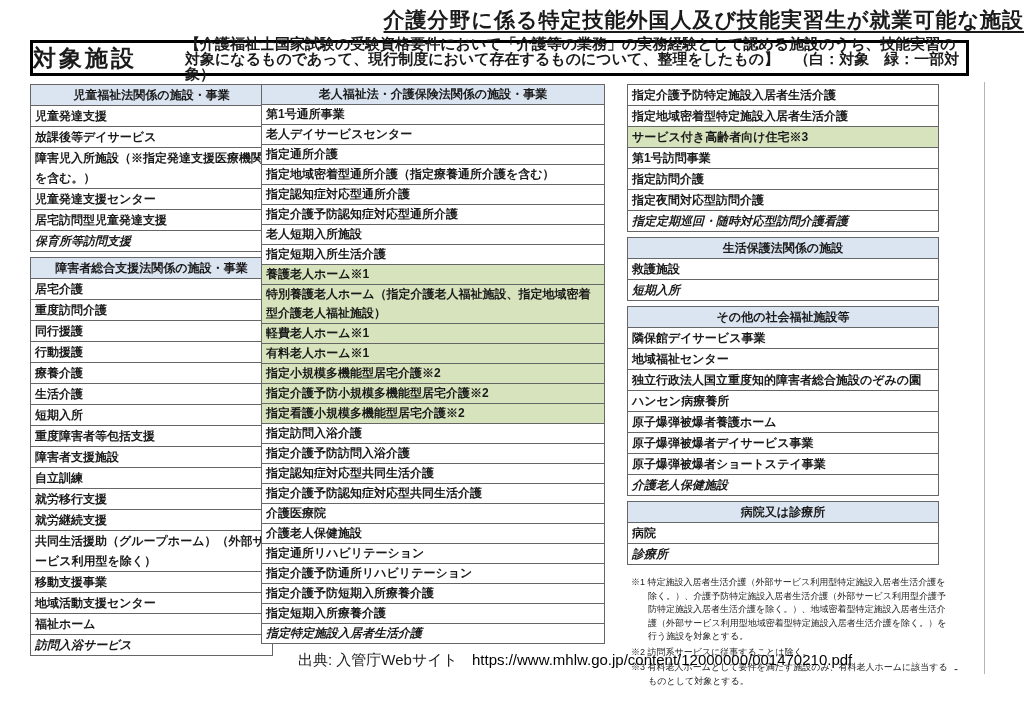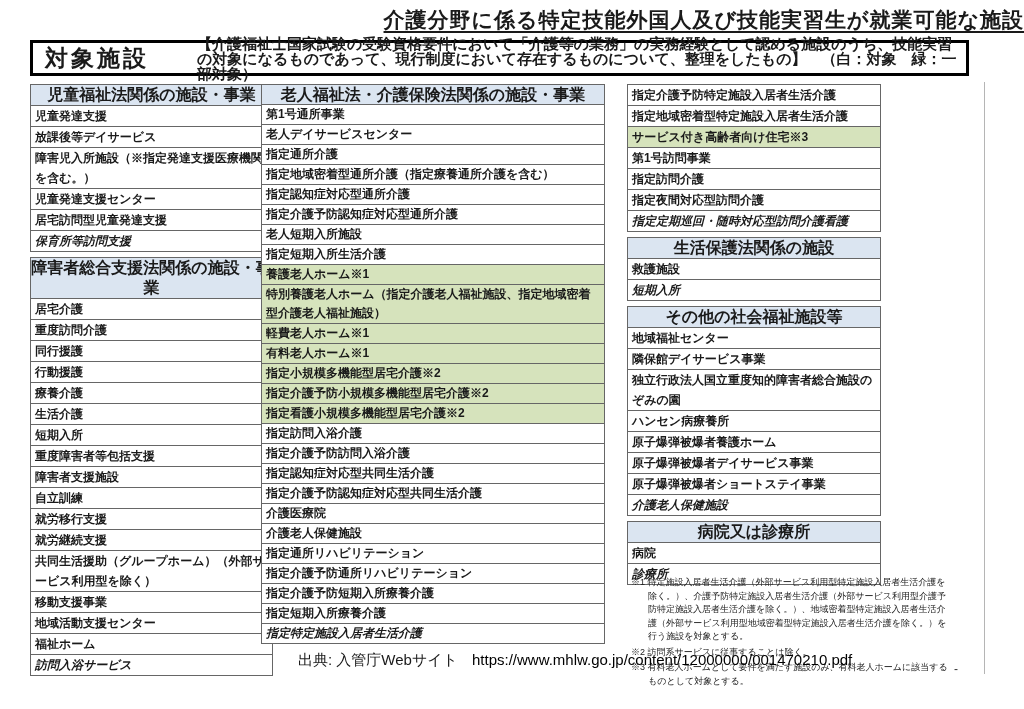--- a/index.html
+++ b/index.html
@@ -13,35 +13,35 @@
   .page-title {
     position:absolute; top:6px; left:0; width:100%; text-align:right;
     font-size:21px; font-weight:bold; letter-spacing:1px;
   }
   .page-title span { text-decoration:underline; text-decoration-thickness:2px; text-underline-offset:4px; }
 
   .hdr-box {
     position:absolute; left:30px; top:40px; width:933px; height:30px;
     border:3px solid #000; display:flex; align-items:center; background:#fff;
   }
-  .hdr-label { width:152px; padding-left:12px; font-size:23px; font-weight:600; letter-spacing:3px; white-space:nowrap; }
+  .hdr-label { width:152px; font-size:23px; font-weight:600; letter-spacing:3px; white-space:nowrap; }
   .hdr-desc { flex:1; font-size:15px; font-weight:bold; line-height:15px; padding-right:3px; }
 
   .col { position:absolute; top:84px; }
   .col1 { left:30px;  width:243px; }
   .col2 { left:261px; width:344px; }
-  .col3 { left:627px; width:254px; }
+  .col3 { left:627px; width:312px; }
 
   .section { border:1px solid var(--cell-border); margin-bottom:5px; background:#fff; }
   .section > div { border-bottom:1px solid var(--cell-border); }
   .section > div:last-child { border-bottom:none;font-style:italic; }
 
   .sec-header {
     background:var(--hdr-bg); text-align:center; font-weight:bold;
-    font-size:16px; line-height:20px; min-height:20px;
+    font-size:12px; line-height:20px; min-height:20px;
   }
   .row {
     font-size:12px; font-weight:600; line-height:20px; min-height:20px;
     padding:0 2px 0 4px; background:#fff;
   }
   .col2 .row, .col2 .sec-header { line-height:19px; min-height:19px; }
   .row.partial { background:var(--partial-bg); }
 
   .footnotes { position:absolute; left:631px; top:576px; width:320px; font-size:9px; line-height:1.5; color:#222; }
   .fn { margin:0 0 2px 0; text-indent:-1.9em; padding-left:1.9em; }
@@ -136,22 +136,22 @@
       <div class="row">指定夜間対応型訪問介護</div>
       <div class="row">指定定期巡回・随時対応型訪問介護看護</div>
     </div>
     <div class="section">
       <div class="sec-header">生活保護法関係の施設</div>
       <div class="row">救護施設</div>
       <div class="row">短期入所</div>
     </div>
     <div class="section">
       <div class="sec-header">その他の社会福祉施設等</div>
+      <div class="row">隣保館デイサービス事業</div>
       <div class="row">地域福祉センター</div>
-      <div class="row">隣保館デイサービス事業</div>
       <div class="row">独立行政法人国立重度知的障害者総合施設のぞみの園</div>
       <div class="row">ハンセン病療養所</div>
       <div class="row">原子爆弾被爆者養護ホーム</div>
       <div class="row">原子爆弾被爆者デイサービス事業</div>
       <div class="row">原子爆弾被爆者ショートステイ事業</div>
       <div class="row">介護老人保健施設</div>
     </div>
     <div class="section">
       <div class="sec-header">病院又は診療所</div>
       <div class="row">病院</div>

